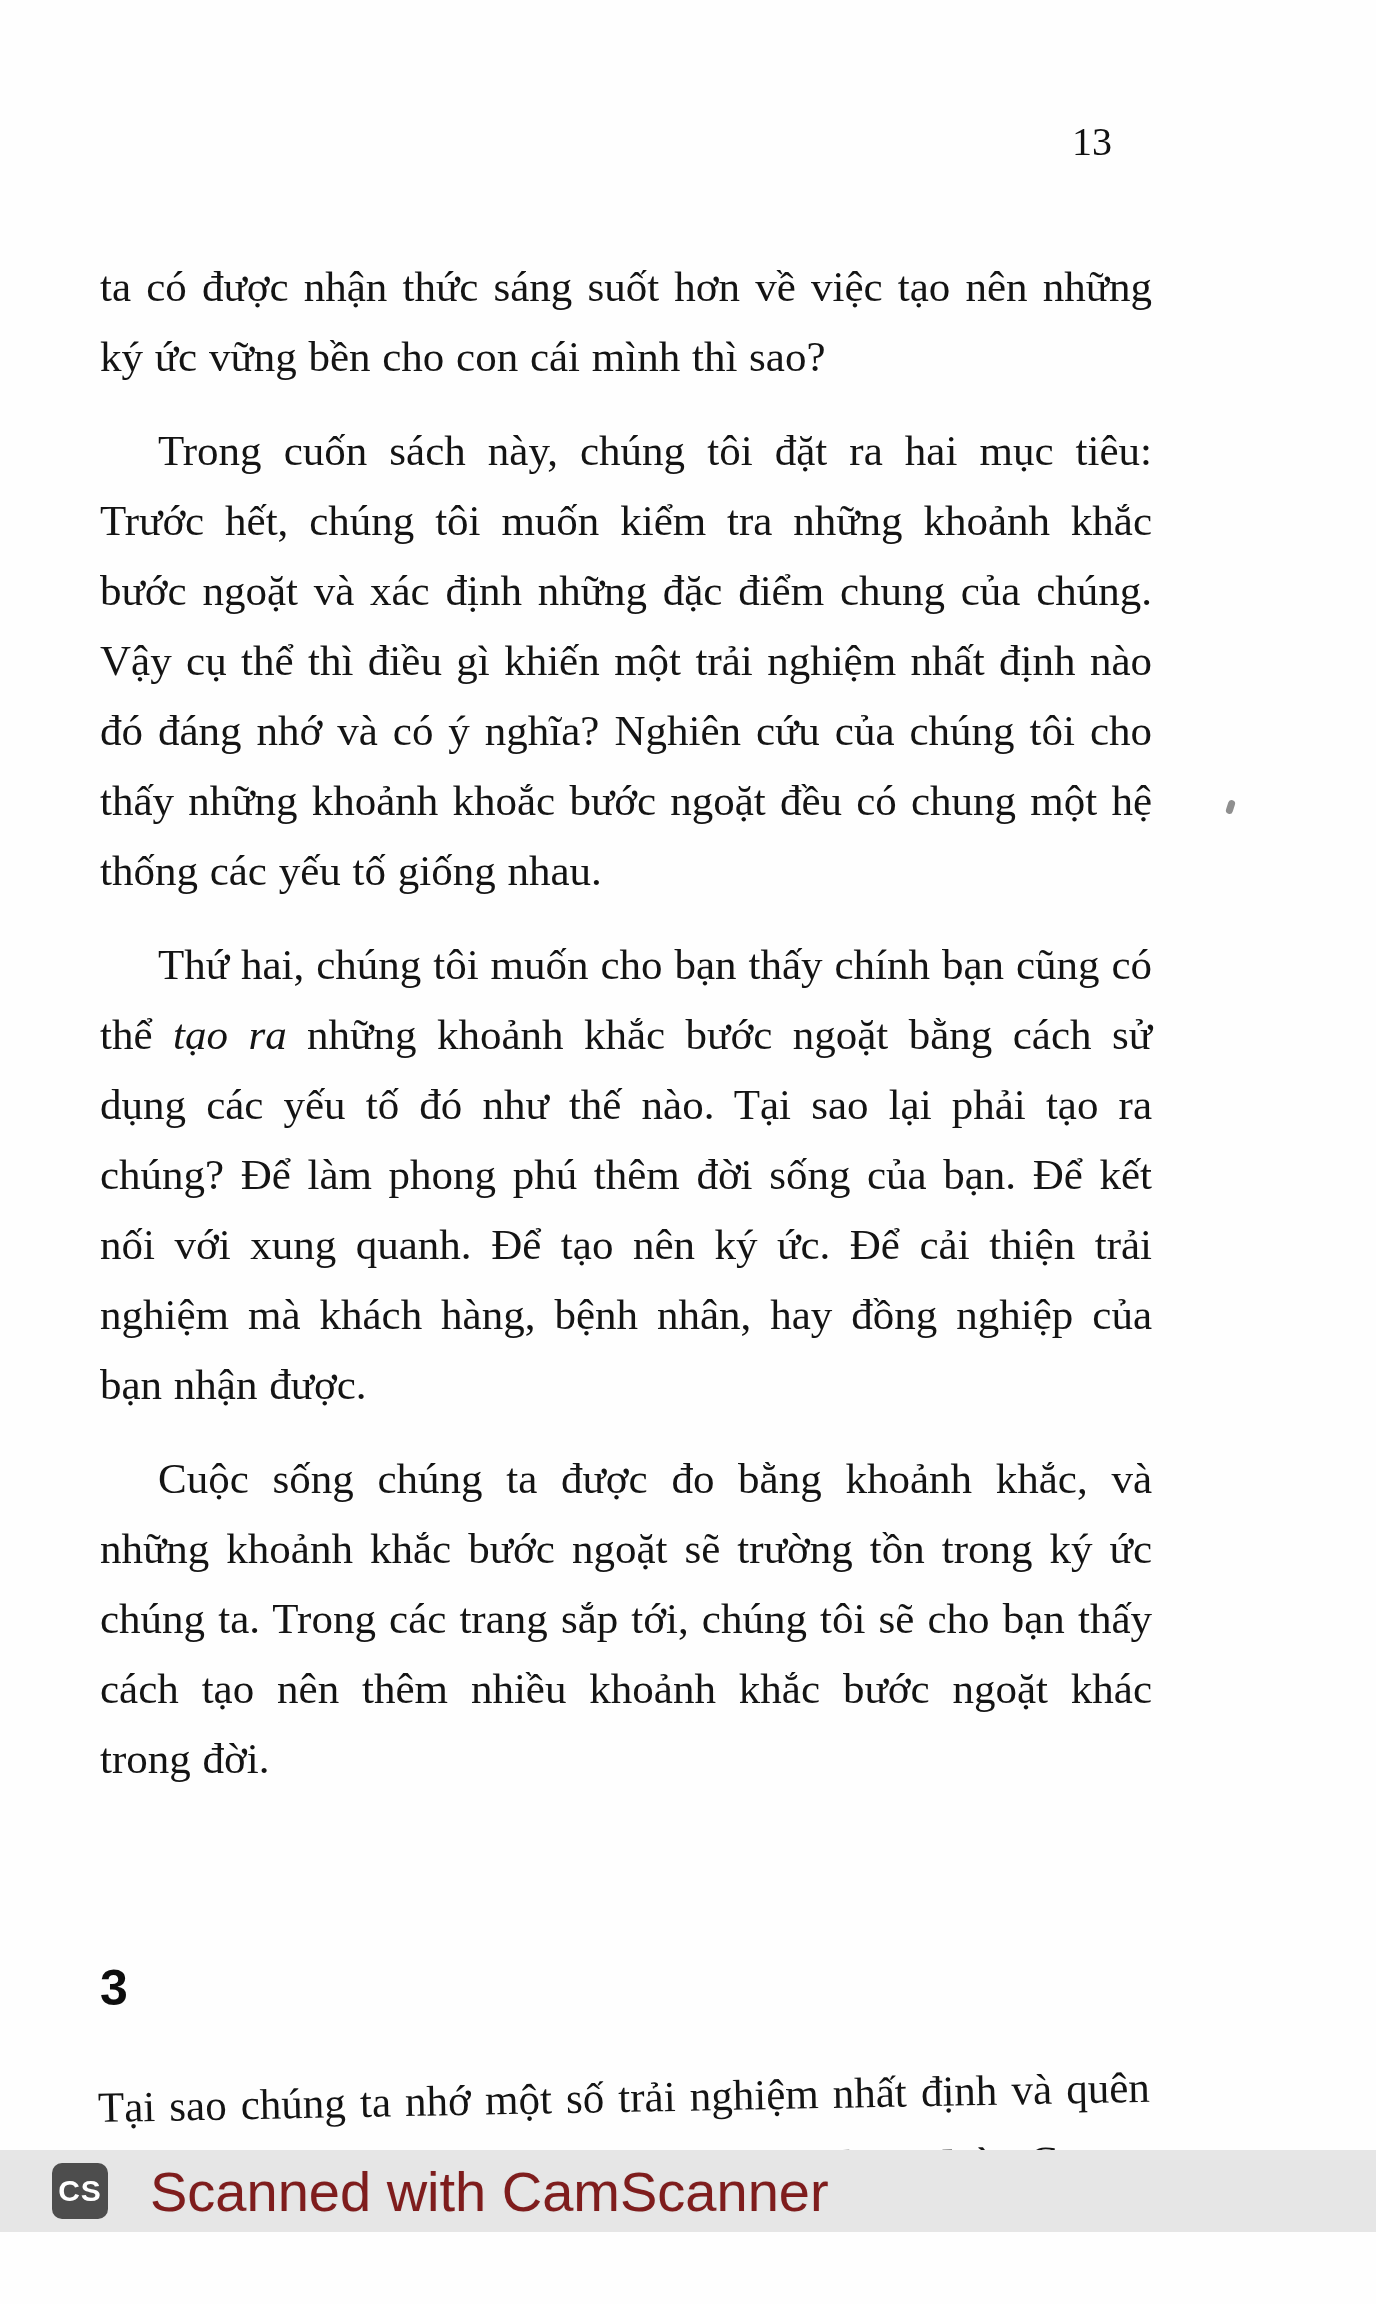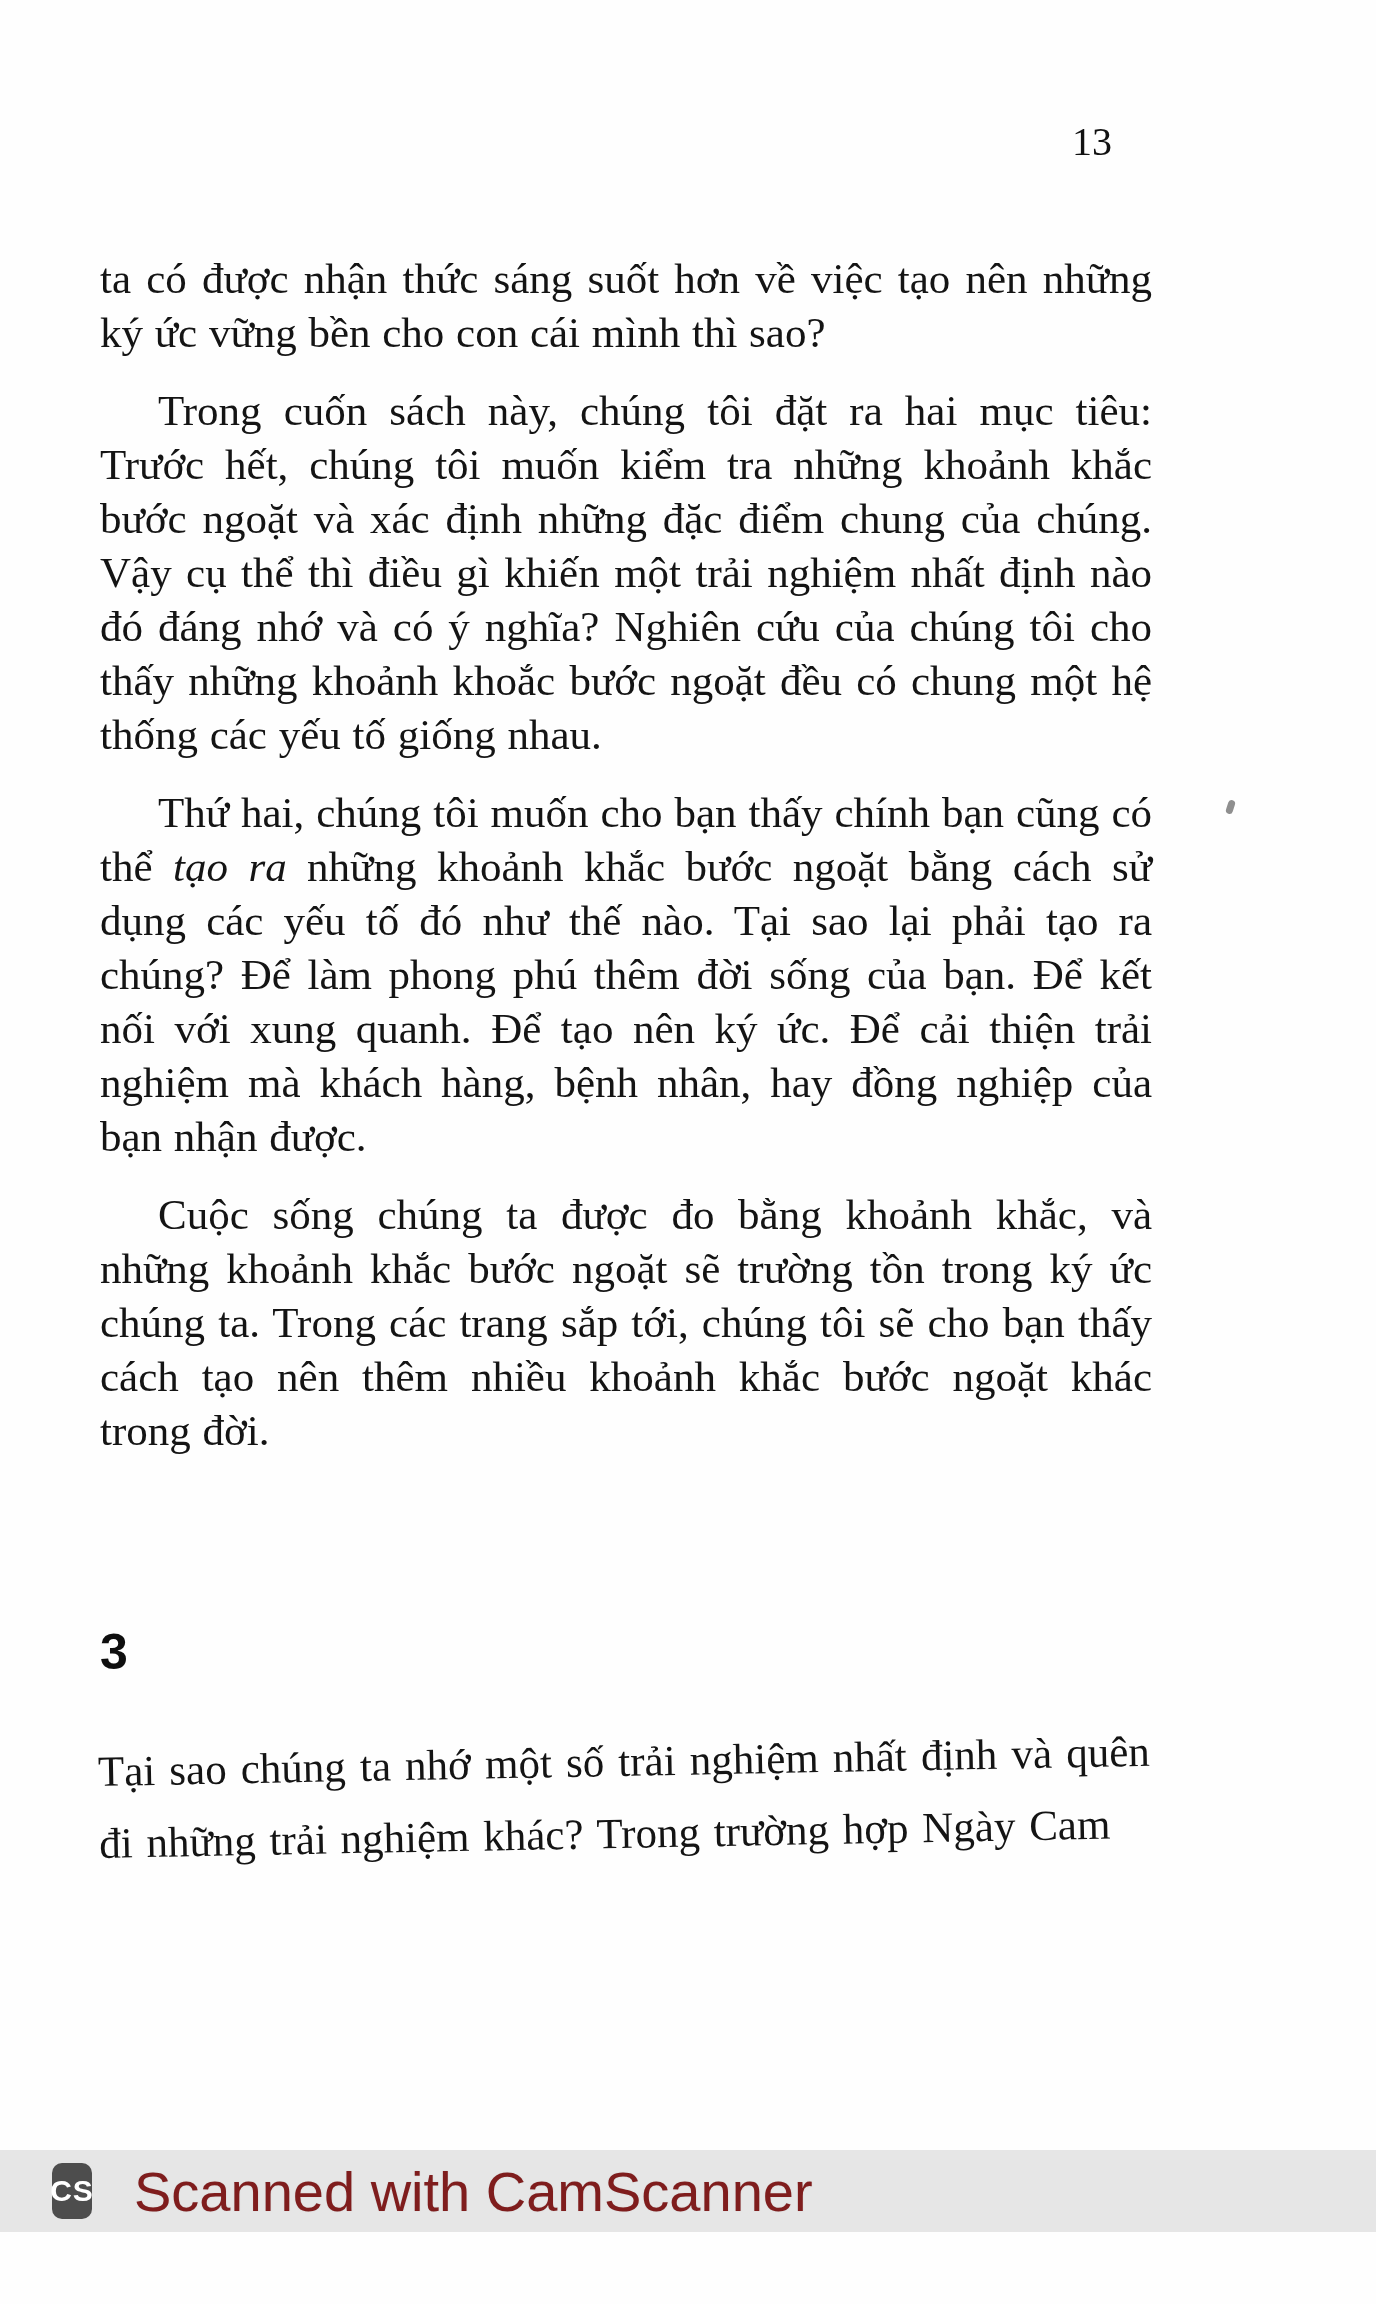--- a/index.html
+++ b/index.html
@@ -50,21 +50,21 @@
 
   
   .text-block {
     position: absolute;
     left: 100px;
     top: 252px;
     width: 1052px;
   }
   .para {
     font-size: 43px;
-    line-height: 54px;
+    line-height: 70px;
     text-align: justify;
     text-indent: 58px;
     color: #141414;
     margin-bottom: 24px;
     word-spacing: 1px;
   }
   .para.no-indent { text-indent: 0; }
   .para em { }
   .section-number {
     font-family: "Liberation Sans", sans-serif;
@@ -103,21 +103,21 @@
     bottom: 72px;
     height: 82px;
     background: #e6e6e6;
     display: flex;
     align-items: center;
   }
   .cs-logo {
     display: inline-flex;
     align-items: center;
     justify-content: center;
-    width: 40px;
+    width: 56px;
     height: 56px;
     margin-left: 52px;
     background: #4d4d4d;
     border-radius: 10px;
     color: #ffffff;
     font-family: "Liberation Sans", sans-serif;
     font-weight: bold;
     font-size: 30px;
     letter-spacing: 1px;
     flex: 0 0 auto;

